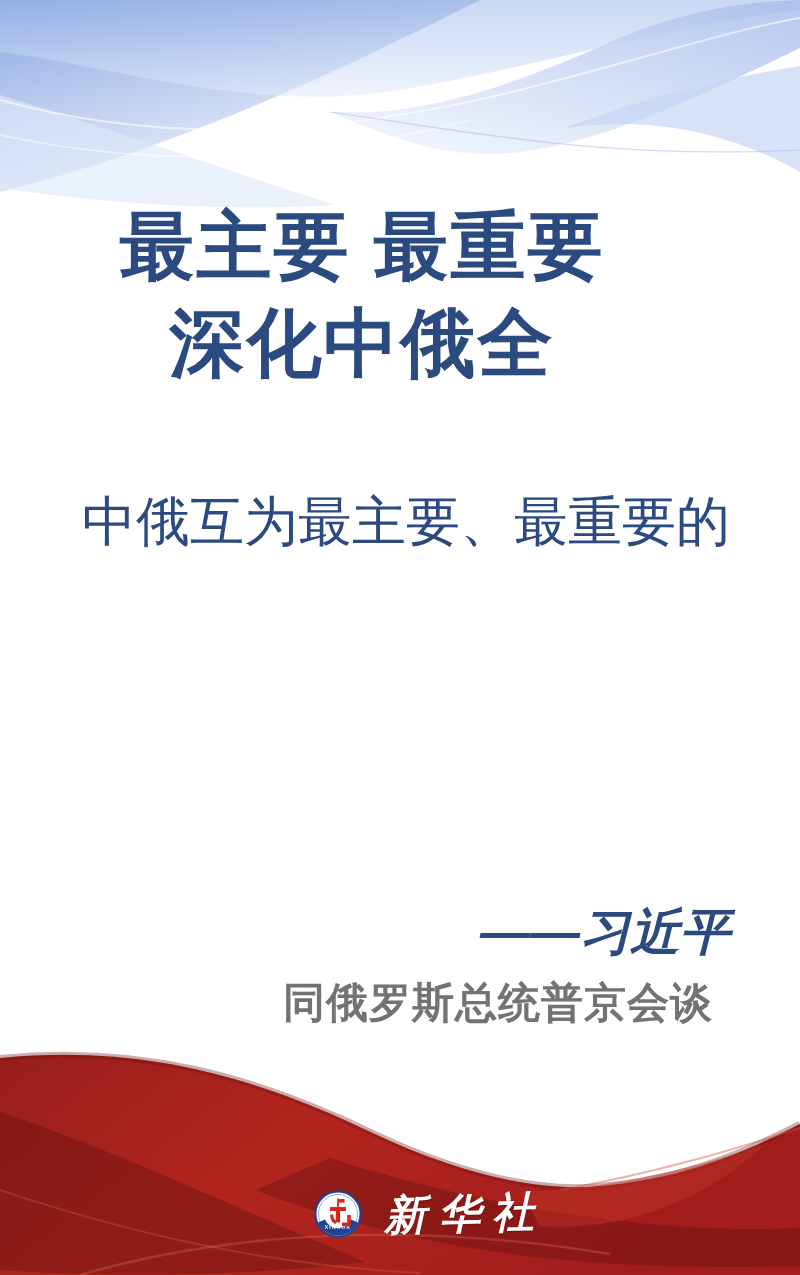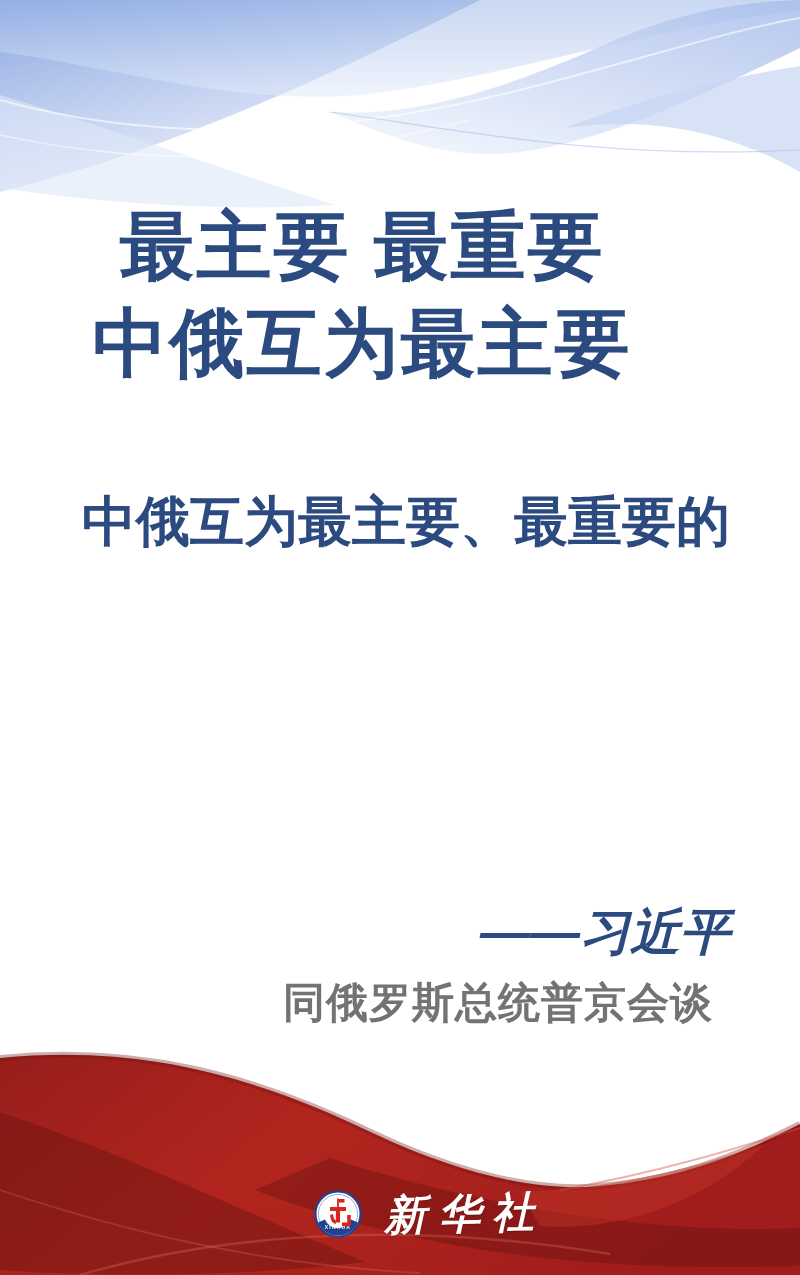--- a/index.html
+++ b/index.html
@@ -19,21 +19,21 @@
     text-align:center;
     color:#2b4a80;
     font-weight:900;
     font-size:75px;
     line-height:97px;
     letter-spacing:2px;
   }
   .quote-block{
     position:absolute;top:487px;left:82px;width:660px;
     color:#2b4a80;
-    font-weight:700;
+    font-weight:400;
     font-size:54px;
     line-height:69px;
     letter-spacing:0px;
     white-space:nowrap;
   }
   .attribution{
     position:absolute;top:903px;right:70px;
     color:#2b4a80;
     font-weight:900;
     font-size:50px;
@@ -101,21 +101,21 @@
 
     <path d="M0,95 C110,128 230,172 335,205 C225,212 100,203 0,188 Z" fill="#dde7f8" opacity="0.6"></path>
 
     <path d="M0,100 C180,150 360,130 520,90 C640,60 730,30 800,18" fill="none" stroke="#ffffff" stroke-width="2" opacity="0.6"></path>
     <path d="M0,135 C160,170 320,160 470,120" fill="none" stroke="#ffffff" stroke-width="1.5" opacity="0.5"></path>
     <path d="M330,112 C460,130 600,160 800,150" fill="none" stroke="#9db8e8" stroke-width="1.2" opacity="0.5"></path>
   </svg>
 
   <div class="title-block">
     <div>最主要 最重要</div>
-    <div>中俄互为最主要</div>
+    <div>深化中俄全</div>
   </div>
 
   <div class="quote-block">
     <div>中俄互为最主要、最重要的</div>
   </div>
 
   <div class="attribution">——习近平</div>
 
   <div class="context-block">
     <div>同俄罗斯总统普京会谈</div>

